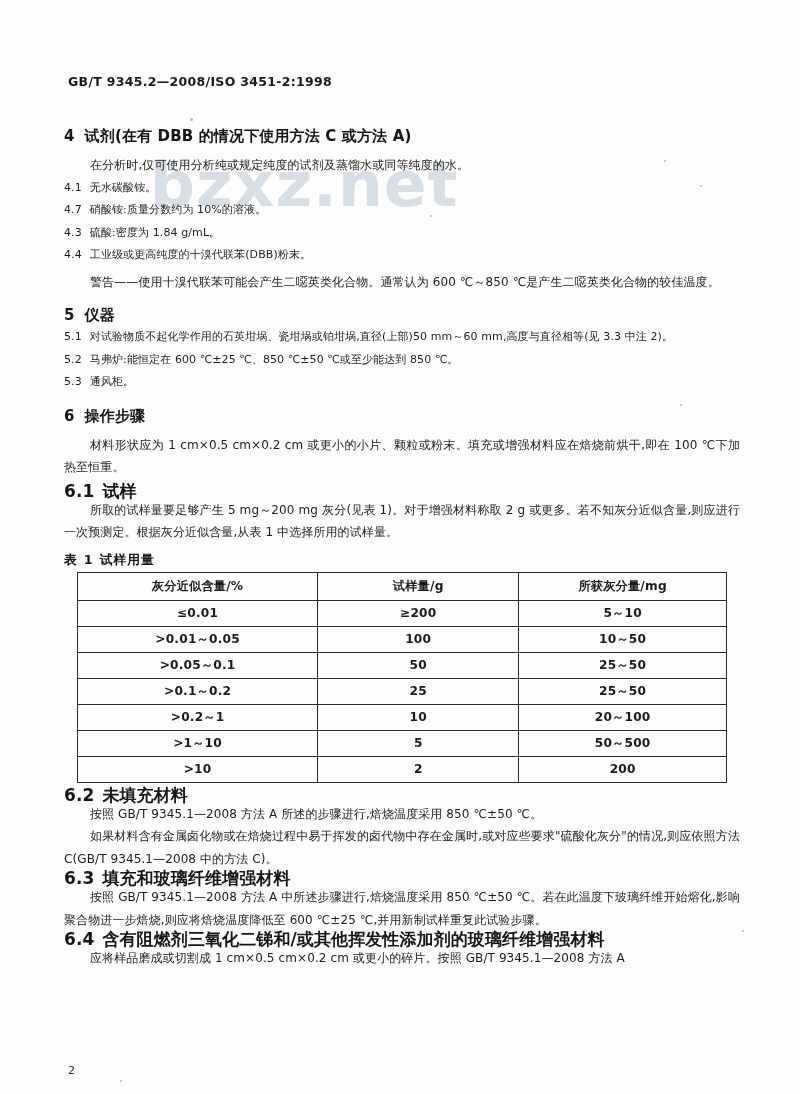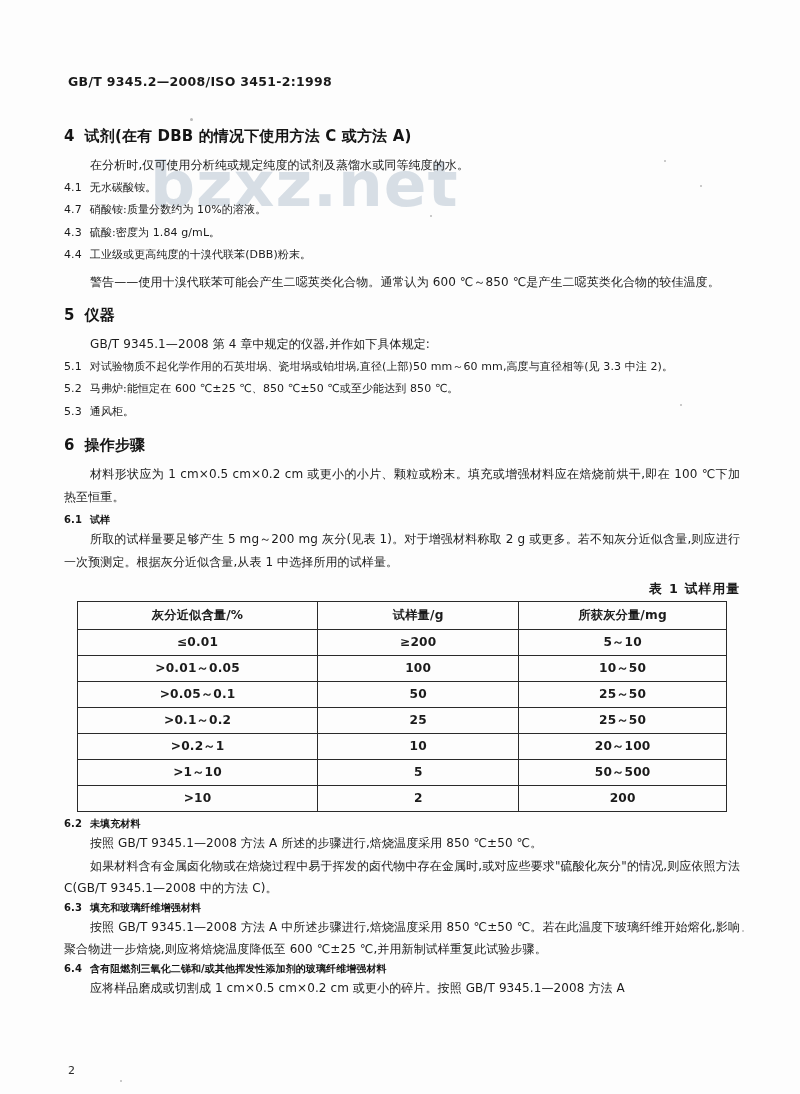--- a/index.html
+++ b/index.html
@@ -71,21 +71,21 @@
 
   .h-sec {
     font-size: 15px;
     font-weight: bold;
     line-height: 17px;
     margin: 0 0 2px 0;
     color: #151515;
     letter-spacing: .15px;
   }
   .h-sub {
-    font-size: 10px;
+    font-size: 17px;
     font-weight: bold;
     line-height: 16px;
     margin: 0;
     color: #151515;
     letter-spacing: .1px;
   }
   .para {
     font-size: 12px;
     line-height: 22.5px;
     margin: 0;
@@ -103,21 +103,21 @@
     margin: 0;
     color: #1b1b1b;
     letter-spacing: .1px;
   }
   .numbered .no { margin-right: 8px; }
   .h-sub .no { margin-right: 8px; }
   .h-sec .no { margin-right: 10px; }
 
   
   .table-title {
-    text-align: right;
+    text-align: left;
     font-size: 12.8px;
     font-weight: bold;
     margin: 8px 0 3px 0;
     letter-spacing: 1px;
   }
   .table-title .tnum { margin: 0 6px; }
 
   table.sample-table {
     border-collapse: collapse;
     width: 650px;
@@ -199,21 +199,20 @@
         <span class="no">4.3</span><span>硫酸:密度为 1.84 g/mL。</span>
       </p>
       <p class="numbered">
         <span class="no">4.4</span><span>工业级或更高纯度的十溴代联苯(DBB)粉末。</span>
       </p>
       <p class="para indent gap-sm">警告——使用十溴代联苯可能会产生二噁英类化合物。通常认为 600 ℃～850 ℃是产生二噁英类化合物的较佳温度。</p>
 
       <p class="h-sec gap-lg">
         <span class="no">5</span><span>仪器</span>
       </p>
-      <p class="para indent gap-md">GB/T 9345.1—2008 第 4 章中规定的仪器,并作如下具体规定:</p>
       <p class="numbered">
         <span class="no">5.1</span><span>对试验物质不起化学作用的石英坩埚、瓷坩埚或铂坩埚,直径(上部)50 mm～60 mm,高度与直径相等(见 3.3 中注 2)。</span>
       </p>
       <p class="numbered">
         <span class="no">5.2</span><span>马弗炉:能恒定在 600 ℃±25 ℃、850 ℃±50 ℃或至少能达到 850 ℃。</span>
       </p>
       <p class="numbered">
         <span class="no">5.3</span><span>通风柜。</span>
       </p>
 

